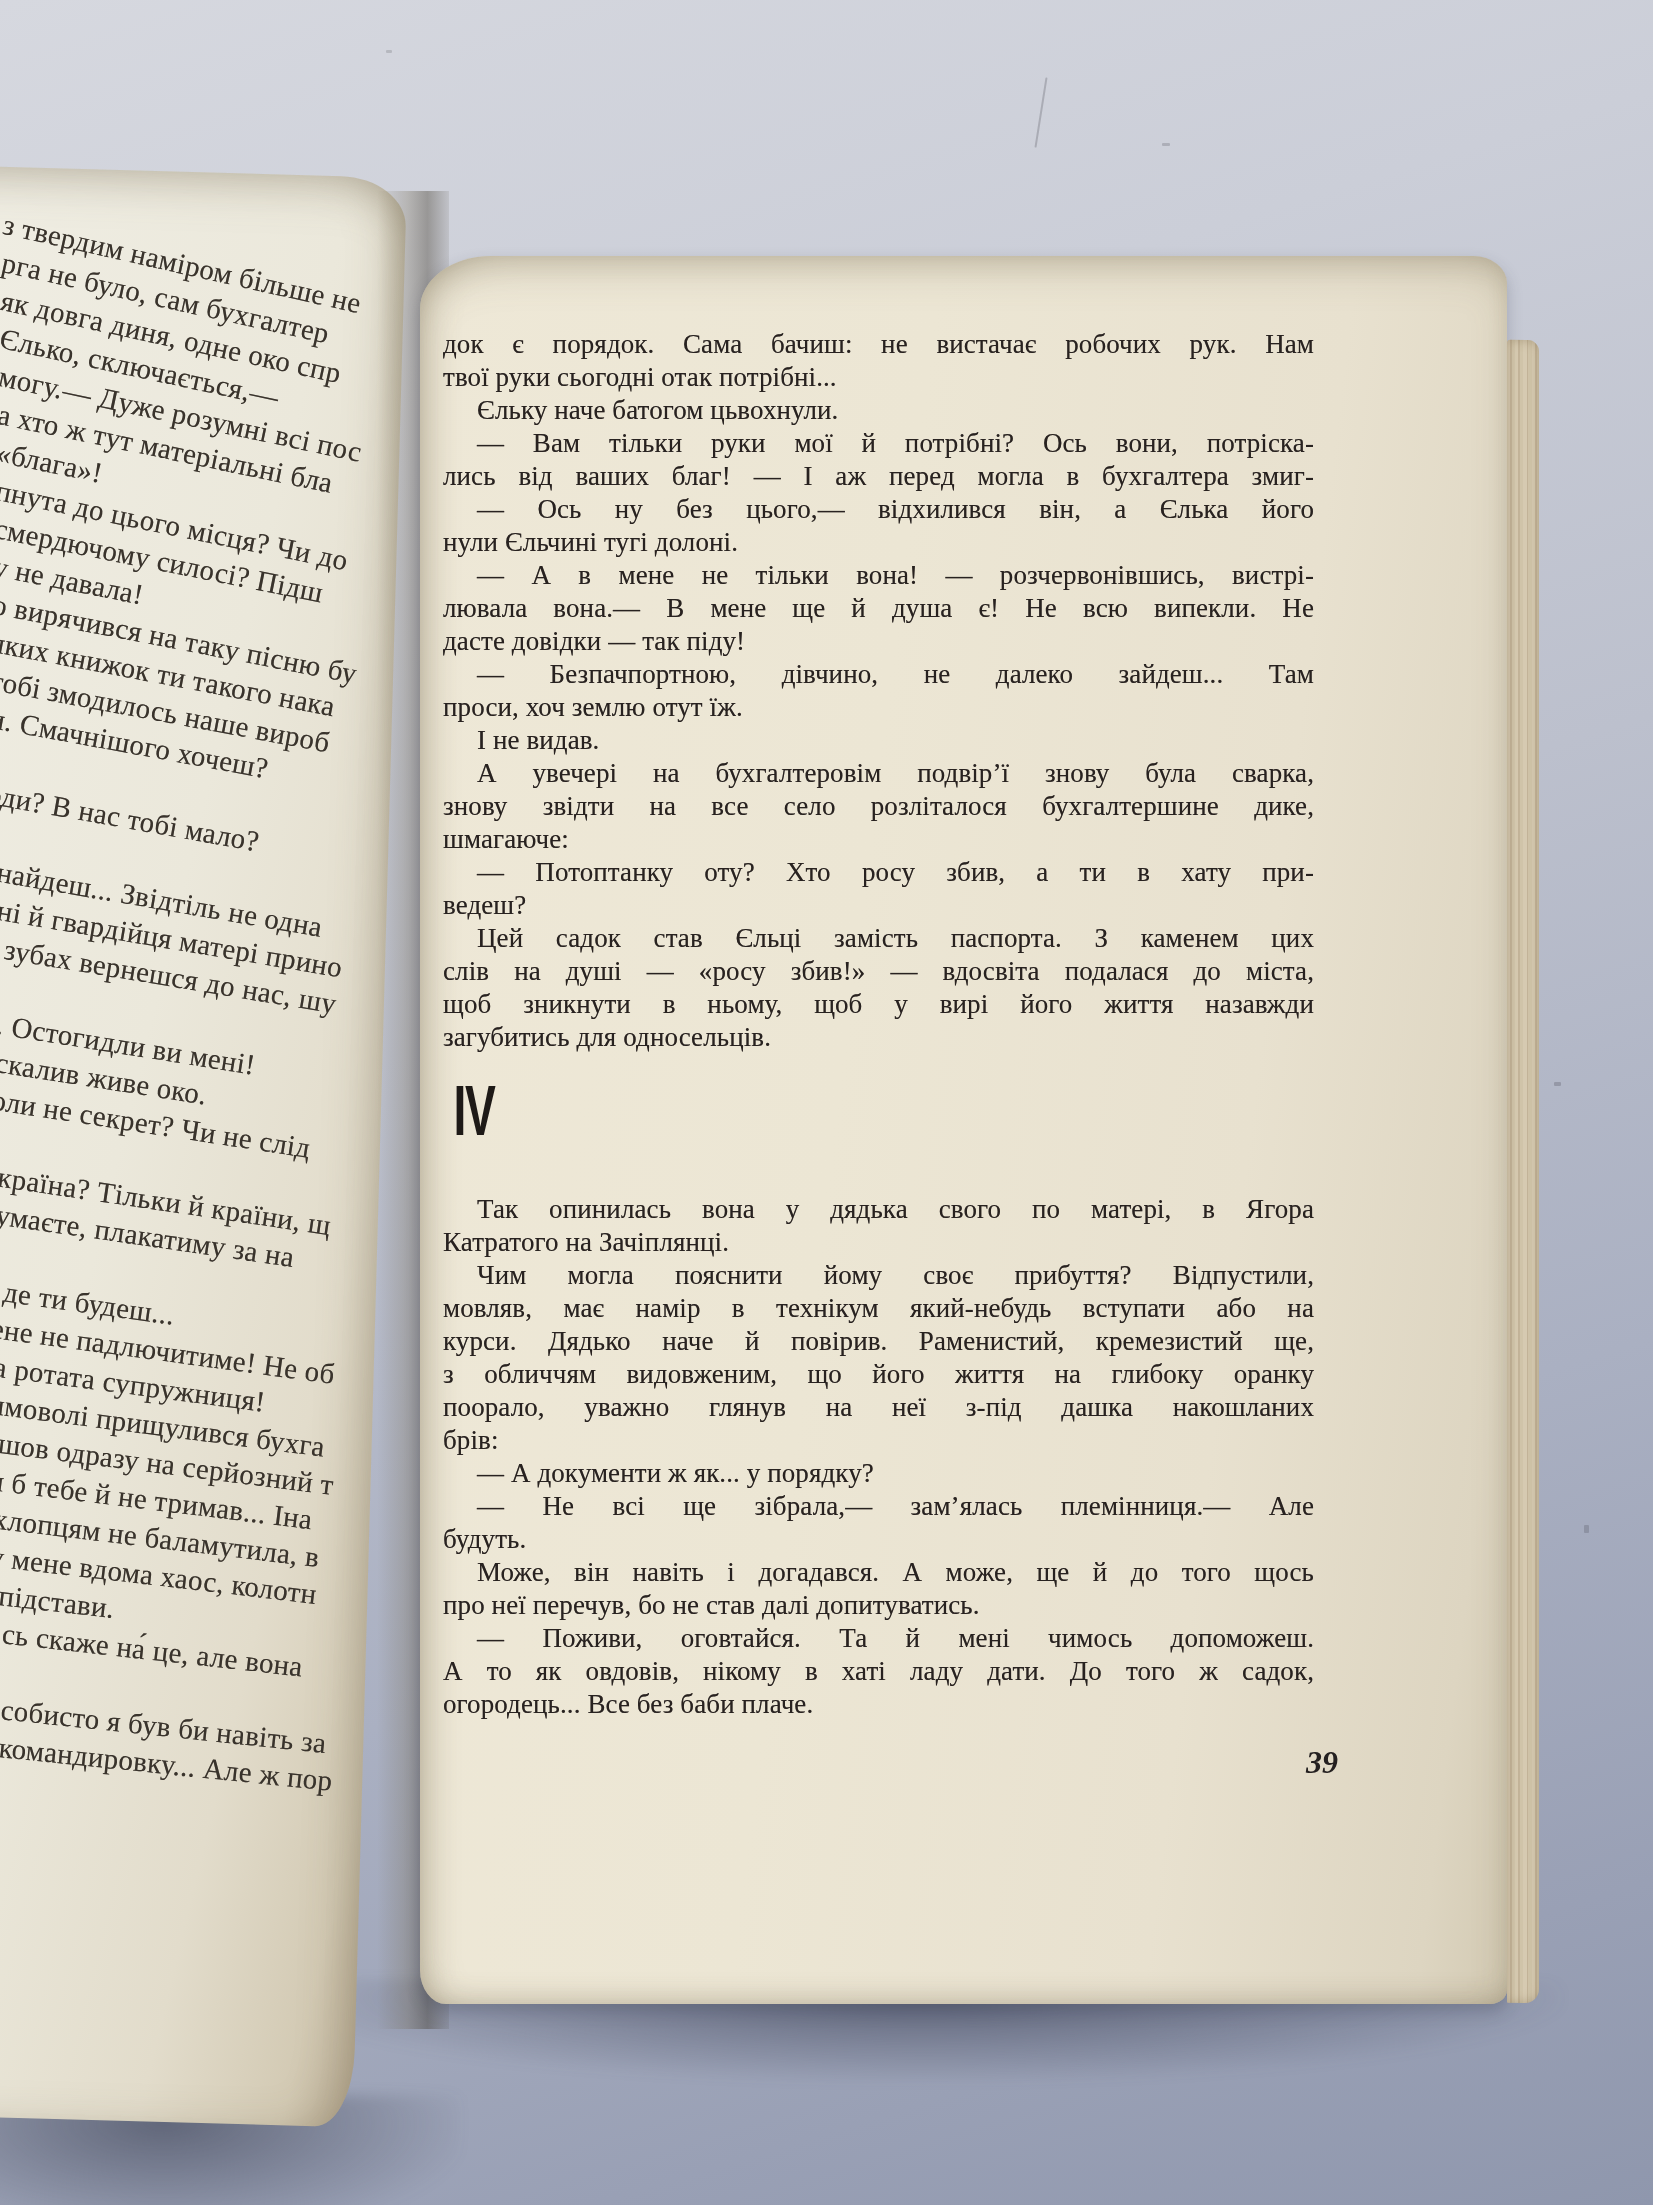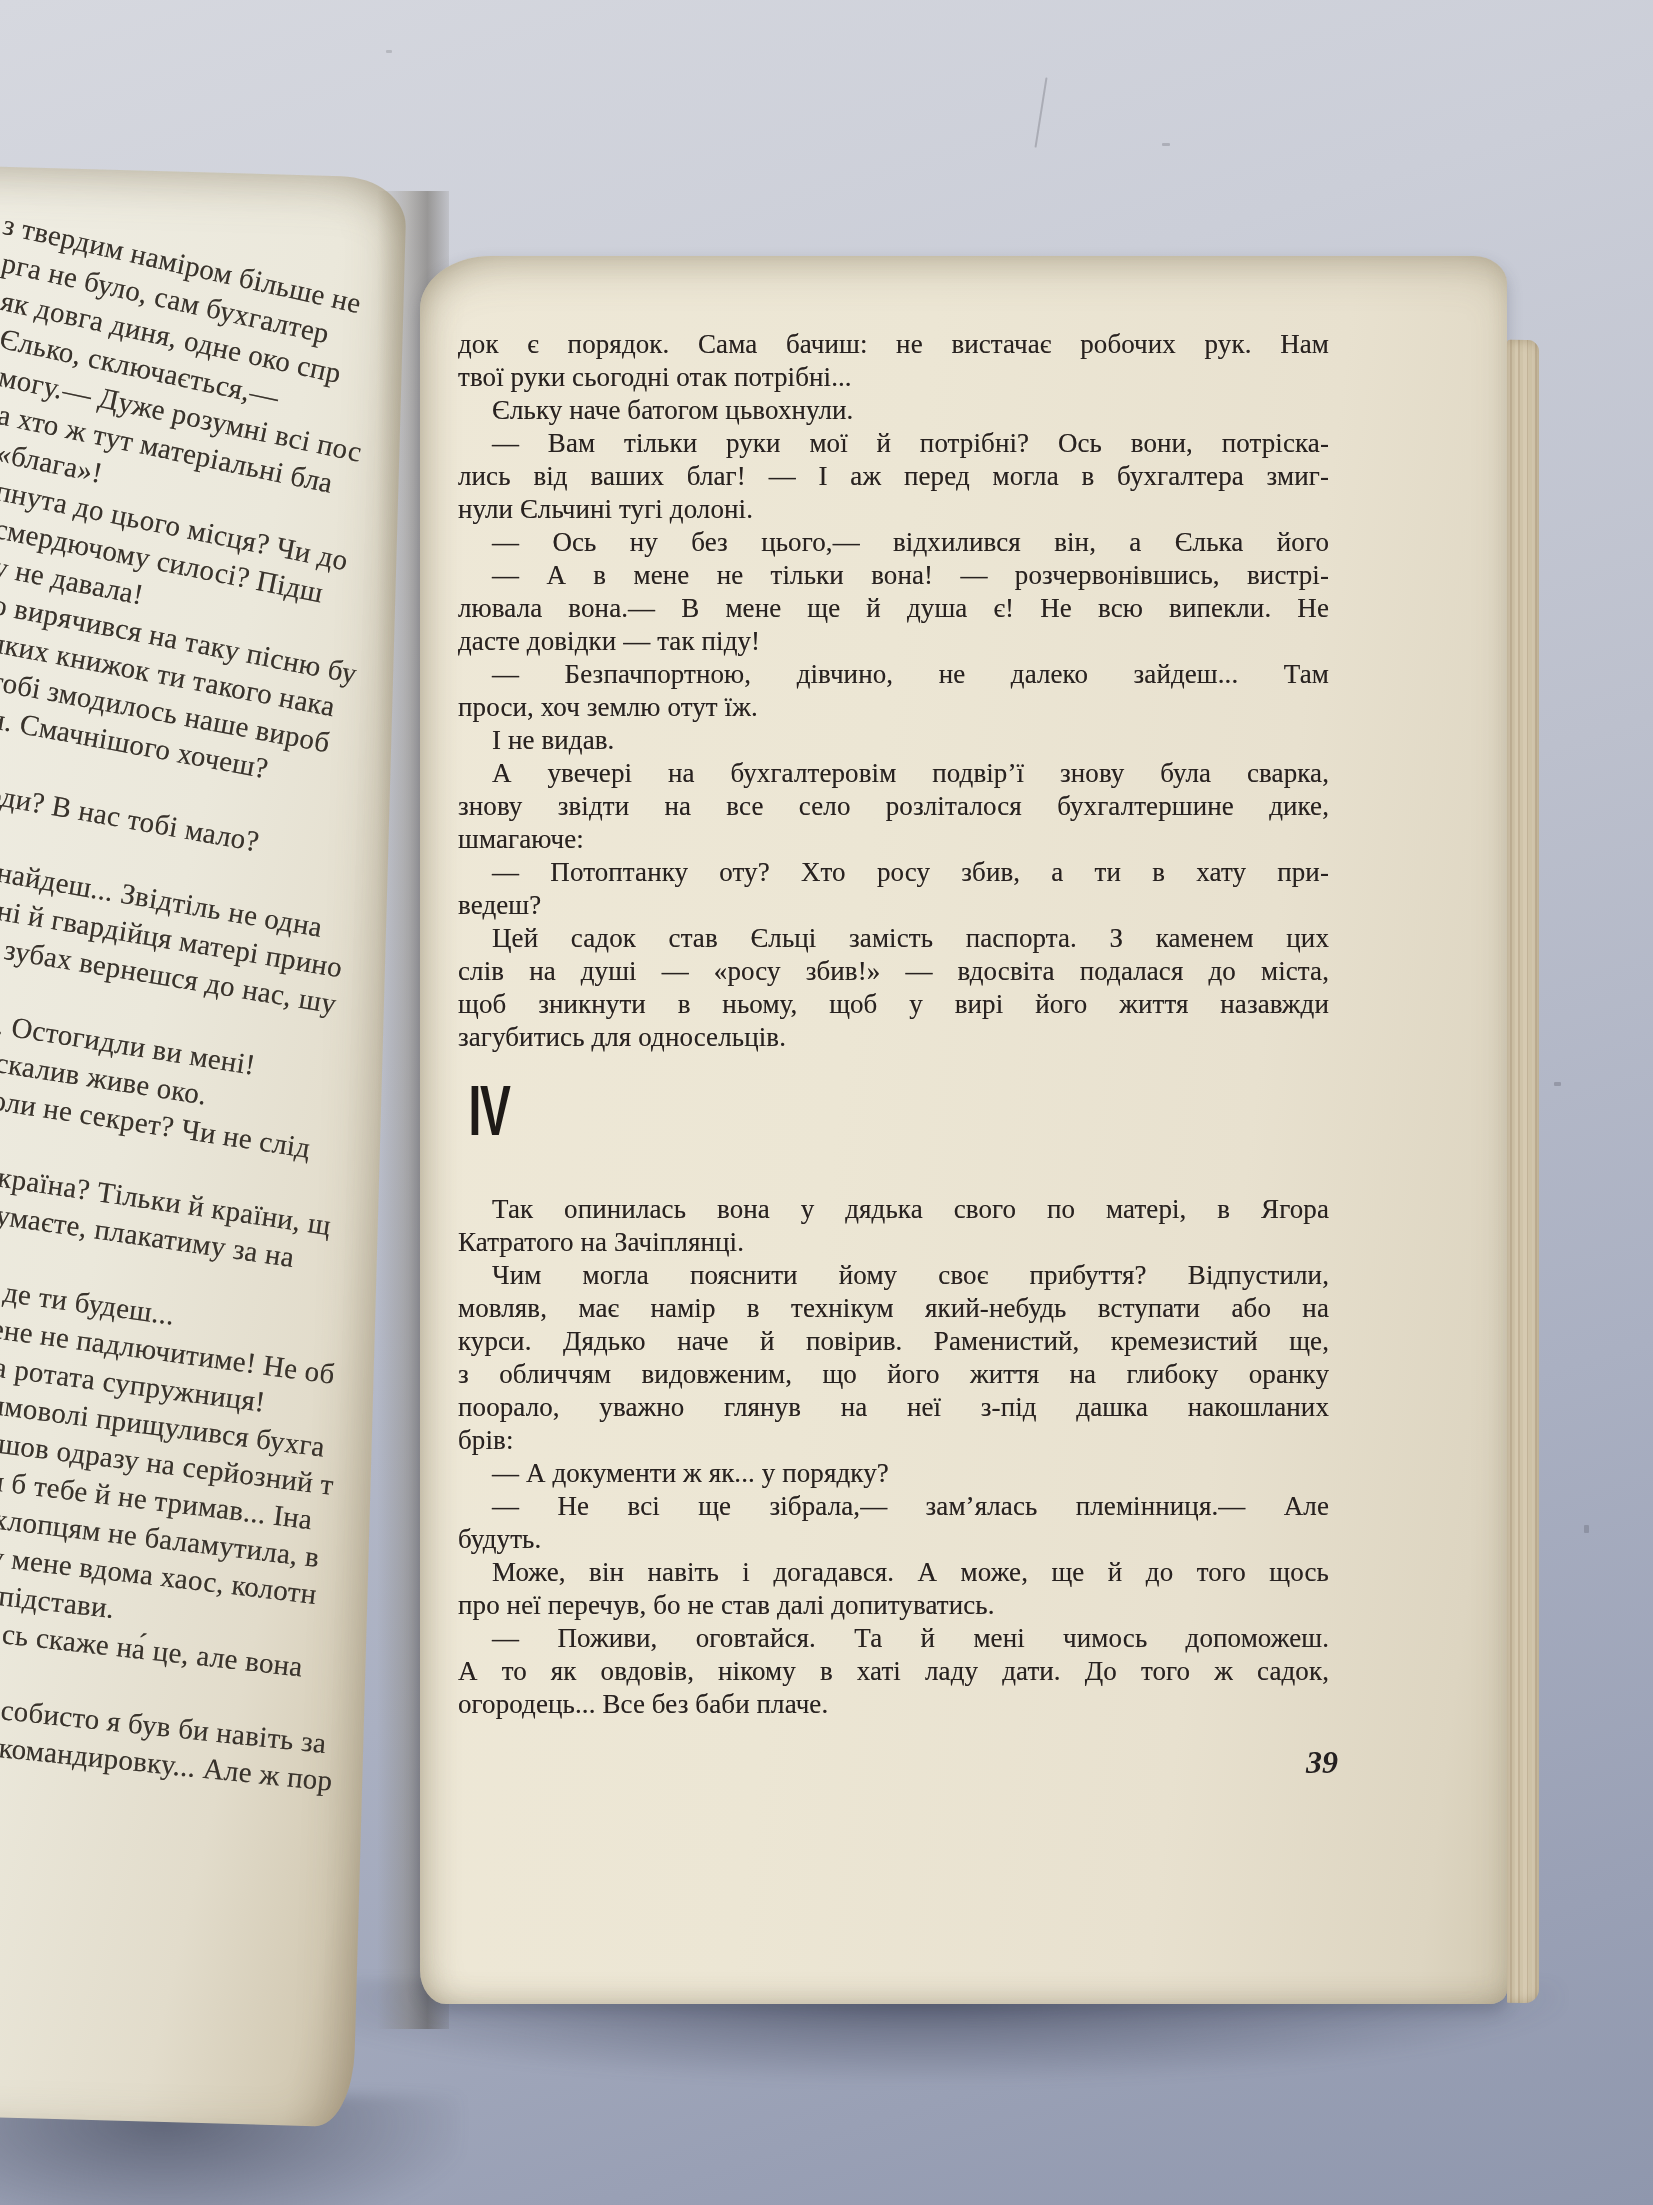--- a/index.html
+++ b/index.html
@@ -48,21 +48,21 @@
   
   .right-page{
     position:absolute;left:420px;top:256px;width:1087px;height:1748px;z-index:4;
     background:linear-gradient(97deg,#eee8d7 0%,#ece6d4 40%,#e8e1cf 72%,#ddd5c1 93%,#d2c9b2 100%);
     border-radius:71px 34px 16.4px 26px / 53px 27px 14.2px 34px;
     box-shadow:inset 14.2px 0 38px -13px rgba(104,90,62,.33),
                inset 0 19.7px 49px -18.6px rgba(110,98,72,.42),
                inset 0 -14.2px 33px -16.4px rgba(110,98,72,.28),
                0 7.7px 15.3px rgba(50,55,75,.25);
   }
-  .right-text{margin:72px 0 0 38px;width:871px;font-size:27px;line-height:33px;color:#282220;}
+  .right-text{margin:72px 0 0 23px;width:871px;font-size:27px;line-height:33px;color:#282220;}
   .line{
     text-align:justify;text-align-last:justify;white-space:normal;
     text-shadow:0 0 0.5px rgba(40,34,32,.45);letter-spacing:0.1px;
   }
   .line.para-end{text-align-last:left;}
   .line.indent{text-indent:34px;}
   .heading{margin:16.4px 0 26px;line-height:82px;text-align:left;padding-right:13px;}
   .heading .hv{
     display:inline-block;font-family:"Liberation Sans","DejaVu Sans",sans-serif;
     font-weight:700;font-size:70px;transform:scaleX(.66);transform-origin:center;
@@ -144,22 +144,22 @@
 
   <div class="gutter"></div>
 
   <div class="right-page">
     <div class="right-text">
         <div class="line">док є порядок. Сама бачиш: не вистачає робочих рук. Нам</div>
         <div class="line para-end">твої руки сьогодні отак потрібні...</div>
         <div class="line indent para-end">Єльку наче батогом цьвохнули.</div>
         <div class="line indent">— Вам тільки руки мої й потрібні? Ось вони, потріска-</div>
         <div class="line">лись від ваших благ! — І аж перед могла в бухгалтера змиг-</div>
+        <div class="line indent">— Ось ну без цього,— відхилився він, а Єлька його</div>
         <div class="line para-end">нули Єльчині тугі долоні.</div>
-        <div class="line indent">— Ось ну без цього,— відхилився він, а Єлька його</div>
         <div class="line indent">— А в мене не тільки вона! — розчервонівшись, вистрі-</div>
         <div class="line">лювала вона.— В мене ще й душа є! Не всю випекли. Не</div>
         <div class="line para-end">дасте довідки — так піду!</div>
         <div class="line indent">— Безпачпортною, дівчино, не далеко зайдеш... Там</div>
         <div class="line para-end">проси, хоч землю отут їж.</div>
         <div class="line indent para-end">І не видав.</div>
         <div class="line indent">А увечері на бухгалтеровім подвір’ї знову була сварка,</div>
         <div class="line">знову звідти на все село розліталося бухгалтершине дике,</div>
         <div class="line para-end">шмагаюче:</div>
         <div class="line indent">— Потоптанку оту? Хто росу збив, а ти в хату при-</div>

